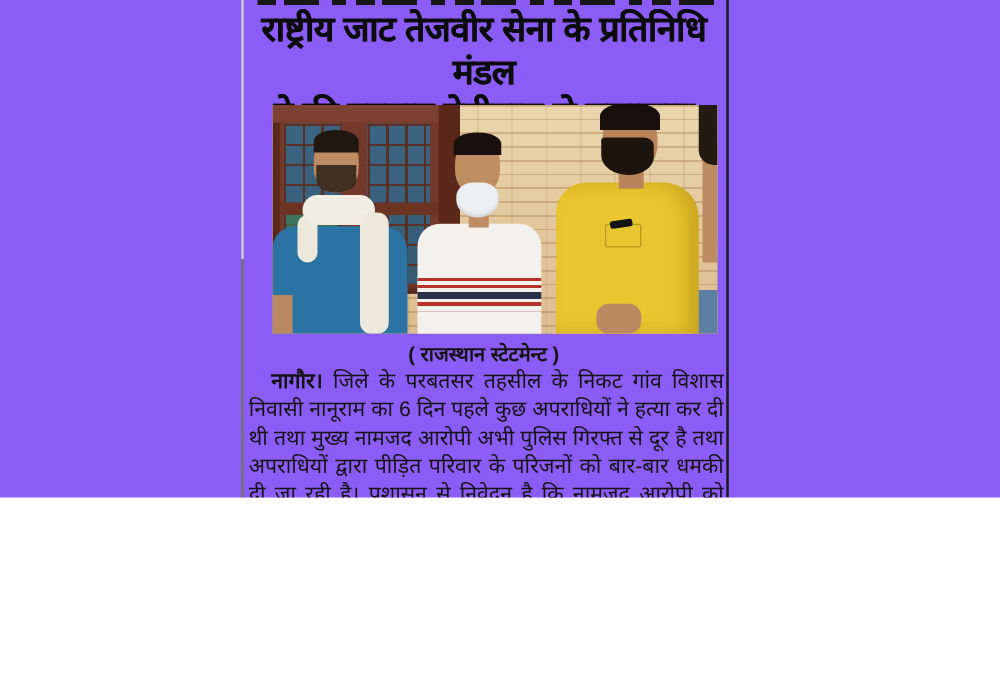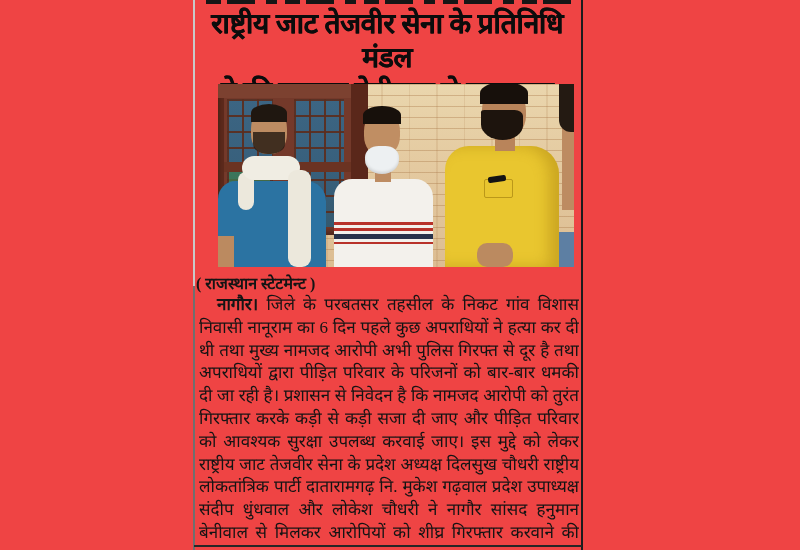--- a/index.html
+++ b/index.html
@@ -1,18 +1,18 @@
 <!DOCTYPE html>
 <html><head>
 <meta charset="utf-8">
 <style>
   html,body{margin:0;padding:0;}
   .sheet{
-    position:relative;width:800px;height:550px;background:#ef4444;overflow:hidden;
-    font-family:Liberation Serif, serif;color:#101010;
+    position:relative;width:800px;height:398px;background:#8b5cf6;overflow:hidden;
+    font-family:Liberation Sans, sans-serif;color:#101010;
   }
   
   .rule-v{position:absolute;top:0;bottom:0;width:2px;}
   .rule-left{left:193px;background:linear-gradient(180deg,#c9c9c9 0 52%,#6f6f6f 52%);width:1.5px;}
   .rule-right{left:581px;background:#1c1c1c;}
   .rule-bottom{position:absolute;left:194px;top:545px;width:388px;height:2px;background:#262626;}
   
   .top-frag{
     position:absolute;left:206px;top:0;width:366px;height:4px;
     background:repeating-linear-gradient(90deg,#161616 0 15px,transparent 15px 21px,#161616 21px 49px,transparent 49px 60px,#161616 60px 71px,transparent 71px 79px);
@@ -69,21 +69,21 @@
   .rm-pocket{left:266px;top:95px;width:27px;height:17px;border:1px solid rgba(130,95,0,.45);border-radius:2px;}
   .rm-glasses{left:270px;top:92px;width:18px;height:6px;background:#141414;border-radius:2px;transform:rotate(-8deg);}
   .rm-hands{left:259px;top:159px;width:36px;height:24px;background:#bb8a60;border-radius:10px;}
   
   .edge-hair{left:341px;top:0;width:15px;height:48px;background:#241a12;border-radius:0 0 0 12px;}
   .edge-arm{left:344px;top:34px;width:12px;height:92px;background:#bd8b61;}
   .edge-jeans{left:337px;top:148px;width:19px;height:35px;background:#5d7fa3;}
   
   .caption{
     position:absolute;left:196px;top:272px;width:382px;margin:0;
-    font-size:16px;font-weight:700;color:#141414;
+    text-align:center;font-size:16px;font-weight:700;color:#141414;
   }
   .body-text{
     position:absolute;left:199px;top:294px;width:380px;height:252px;margin:0;
     font-size:17px;line-height:22.8px;text-align:justify;color:#141414;
     text-indent:18px;overflow:hidden;
   }
   .body-text b{font-weight:700;margin-top:12px;}
 </style>
 </head>
 <body>

